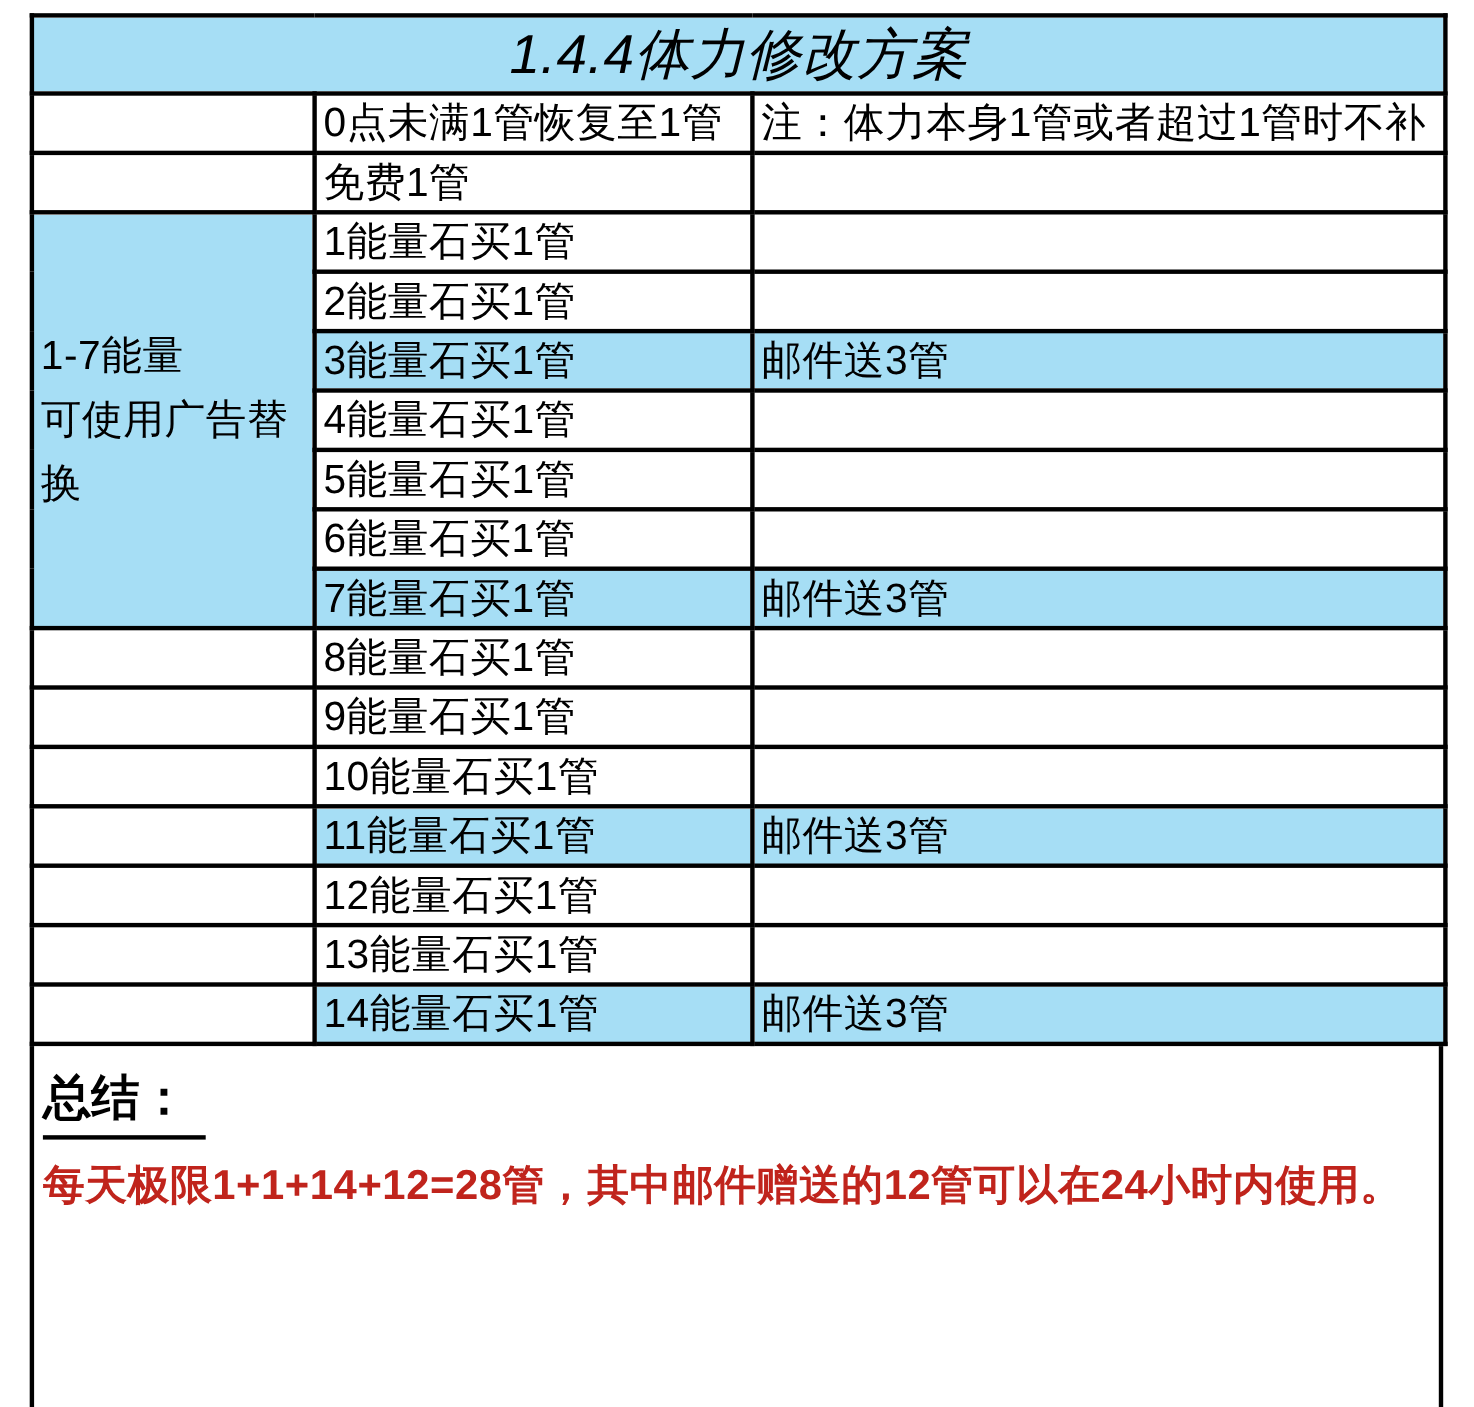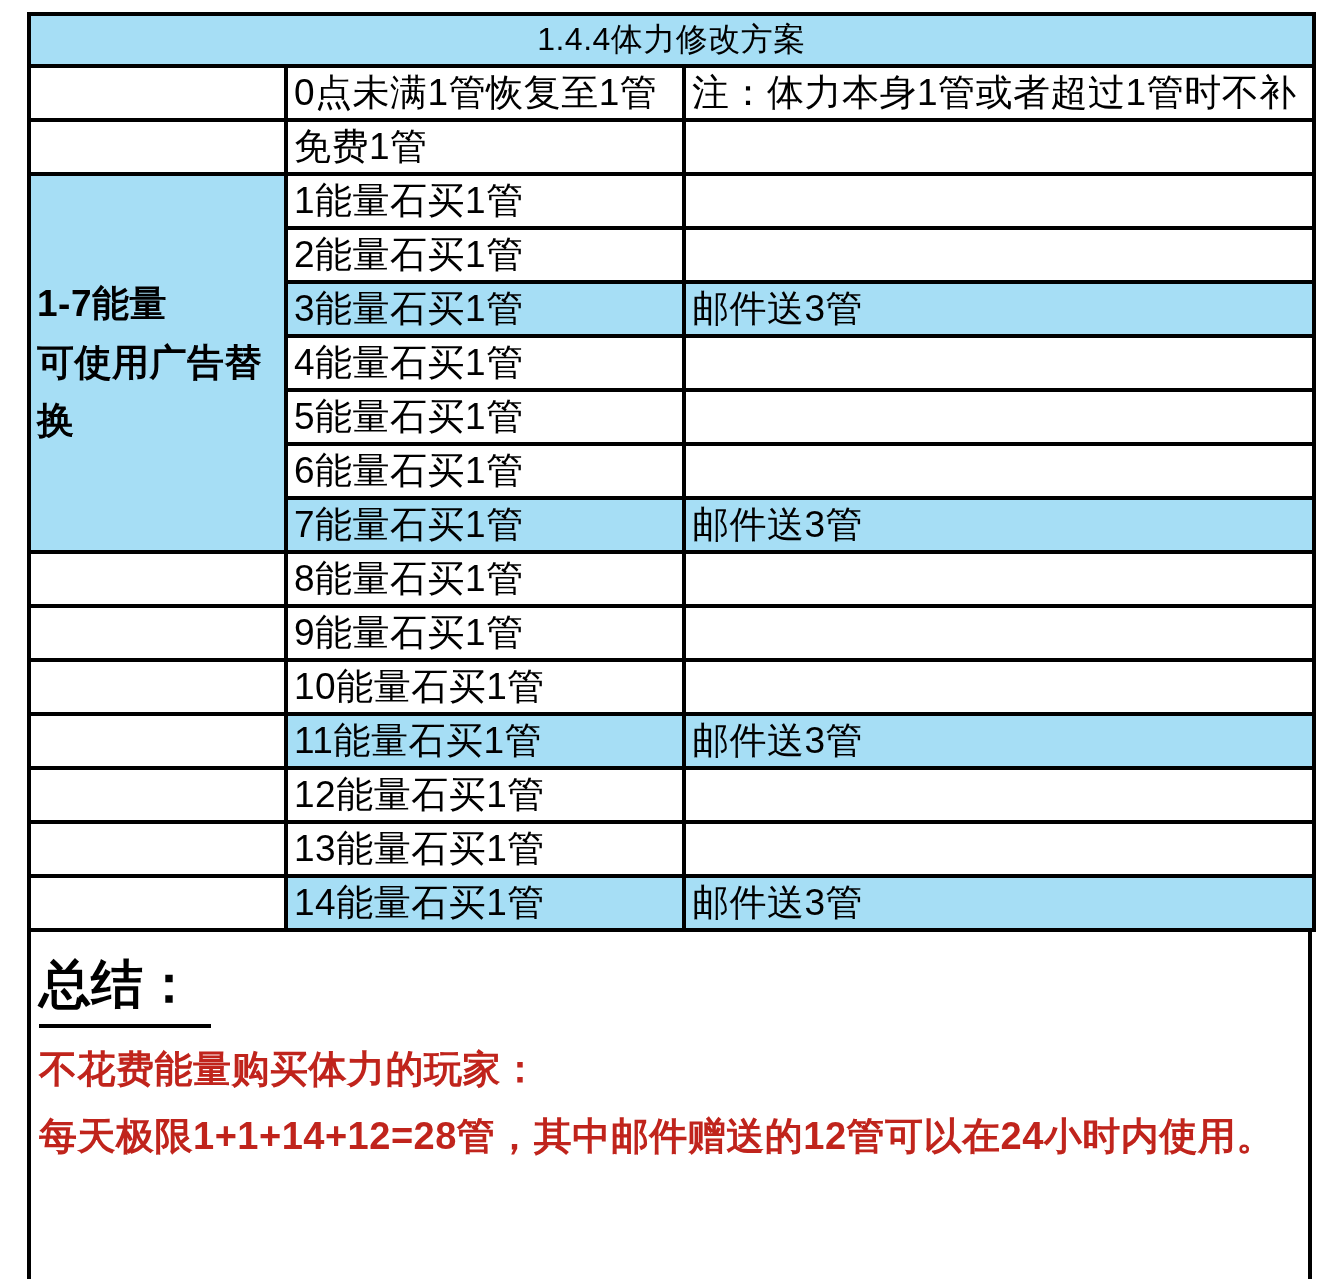--- a/index.html
+++ b/index.html
@@ -33,43 +33,43 @@
     vertical-align:middle;
     letter-spacing:0.5px;
   }
   col.c1{width:257px;}
   col.c2{width:398px;}
   col.c3{width:630px;}
   .title-cell{
     background:var(--hl);
     text-align:center;
     height:48px;
-    font-size:32px;
+    font-size:50px;
+    font-style:italic;
   }
   .merged-cell{
     background:var(--hl);
     white-space:pre-line;
     word-break:break-all;
     line-height:1.58;
     overflow:hidden;
     vertical-align:middle;
-    font-weight:bold;
   }
   .hl{background:var(--hl);}
   .summary{
     border-left:4px solid var(--border);
     border-right:4px solid var(--border);
     width:1277px;
     height:359px;
     overflow:hidden;
   }
   .summary-heading{
     display:inline-block;
     margin:18px 0 0 8px;
-    font-size:52px;
+    font-size:44px;
     font-weight:bold;
     border-bottom:4px solid #000;
     padding:0 16px 4px 0;
   }
   .summary-line{
     margin:16px 0 0 8px;
     font-size:38px;
     font-weight:bold;
     color:var(--red);
     white-space:nowrap;
@@ -172,17 +172,16 @@
       <td class="hl">14能量石买1管</td>
       <td class="hl">邮件送3管</td>
     </tr>
   </tbody>
     </table>
 
   <div class="summary">
     <div>
       <span class="summary-heading">总结：</span>
     </div>
-    <div class="summary-line">不花费能量购买体力的玩家：</div>
     <div class="summary-line">每天极限1+1+14+12=28管，其中邮件赠送的12管可以在24小时内使用。</div>
   </div>
 
 </div>
 
 </body></html>

